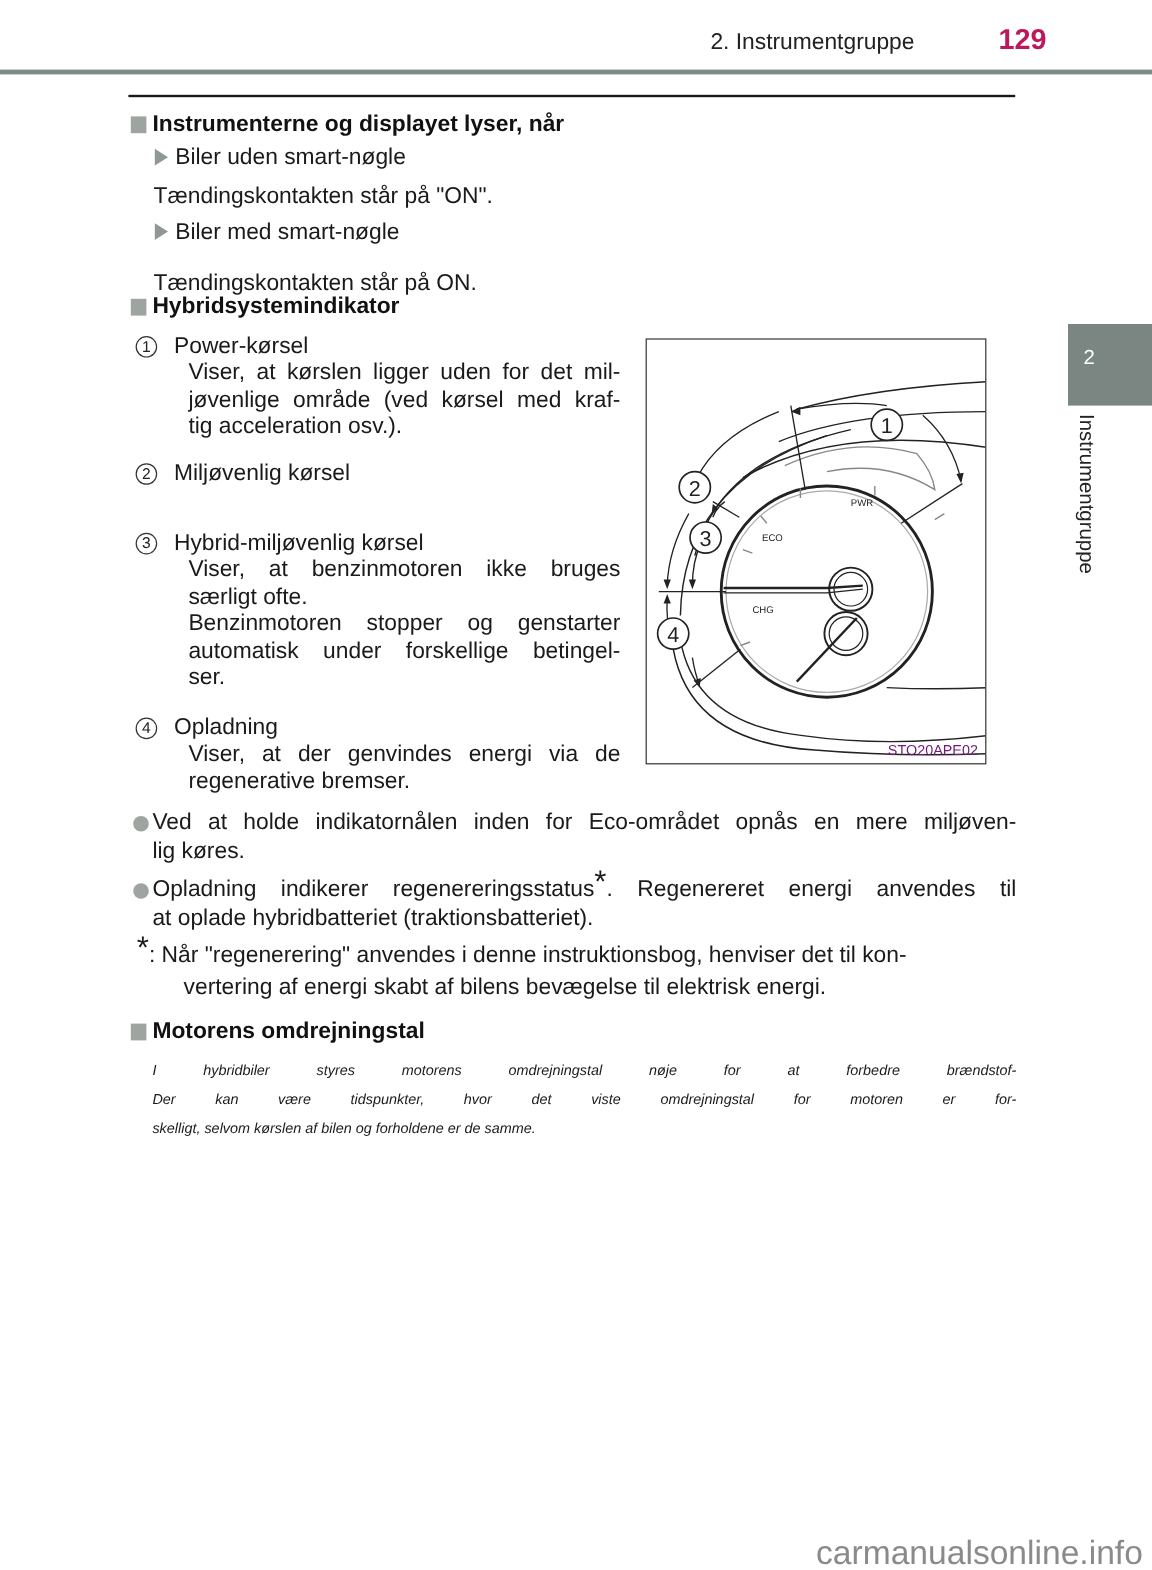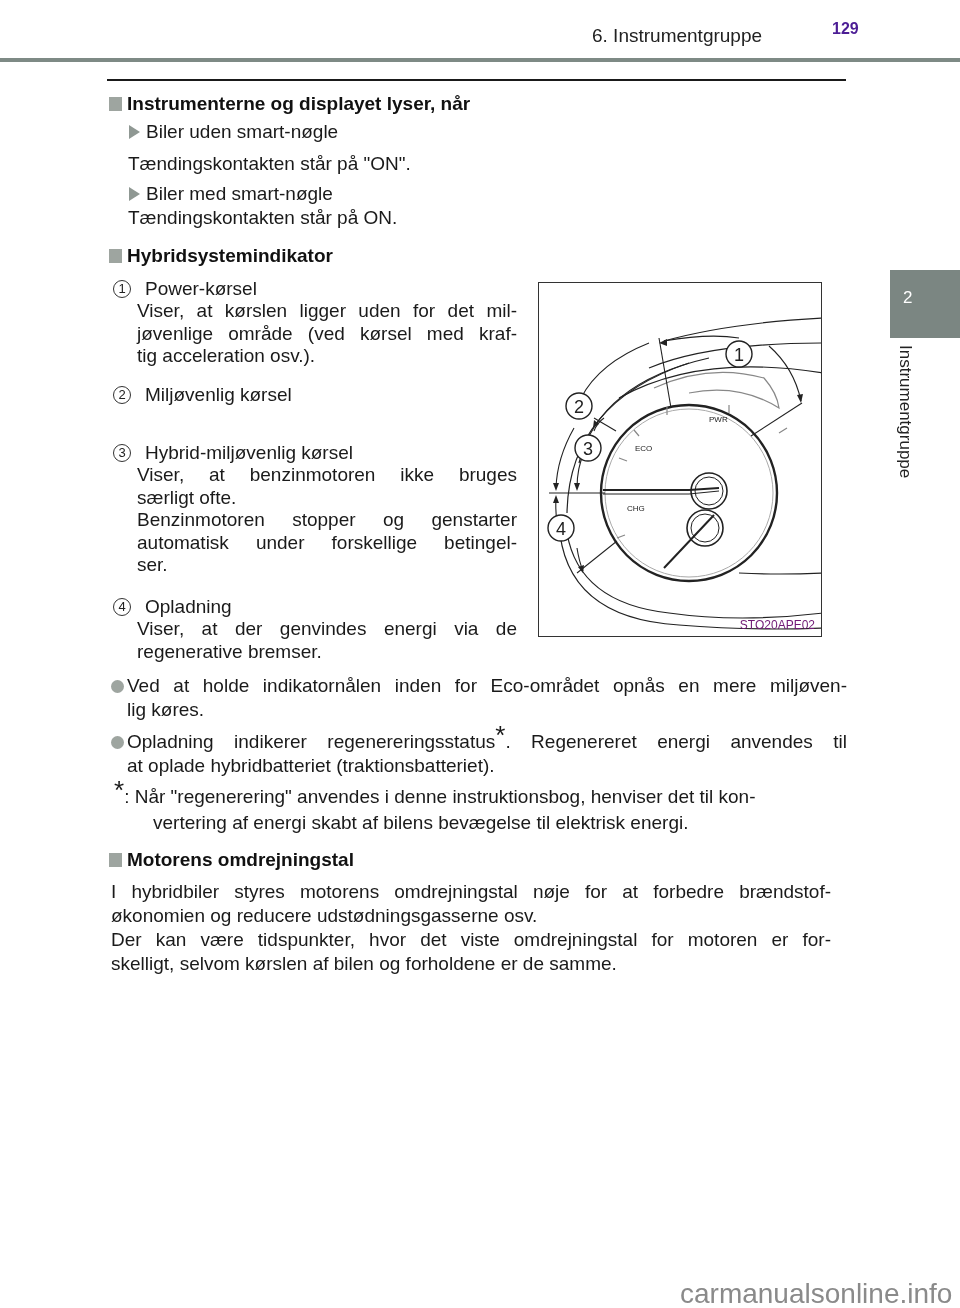--- a/index.html
+++ b/index.html
@@ -1,78 +1,78 @@
 <!DOCTYPE html>
 <html><head>
 <meta charset="utf-8">
 <style>
   * { margin: 0; padding: 0; box-sizing: border-box; }
   html, body { width: 960px; height: 1308px; background: #ffffff; overflow: hidden; }
   body { position: relative; font-family: "Liberation Sans", sans-serif; color: #1a1a1a; }
 
   .header-title { position: absolute; left: 592px; top: 25px; font-size: 19px; color: #222; }
-  .page-number { position: absolute; left: 832px; top: 20px; font-size: 16px; font-weight: bold; color: #4c1d95; }
+  .page-number { position: absolute; left: 832px; top: 20px; font-size: 24px; font-weight: bold; color: #be185d; }
   .header-bar { position: absolute; left: 0; top: 58px; width: 960px; height: 4px; background: #7e8a85; }
   .content-rule { position: absolute; left: 107px; top: 79px; width: 739px; height: 2px; background: #1a1a1a; }
 
   .side-tab { position: absolute; left: 890px; top: 270px; width: 70px; height: 68px; background: #7b8682; }
   .side-tab-num { position: absolute; left: 903px; top: 288px; font-size: 17px; color: #ffffff; }
   .side-tab-label { position: absolute; left: 895px; top: 345px; font-size: 17px; color: #222; writing-mode: vertical-rl; }
 
   .sec-head { position: absolute; left: 109px; font-size: 19px; font-weight: bold; color: #111; display: flex; align-items: center; }
   .sq { display: inline-block; width: 13px; height: 14px; background: #9ea5a0; margin-right: 5px; }
 
   .line { position: absolute; font-size: 19px; color: #1a1a1a; white-space: nowrap; }
   .tri { display: inline-block; width: 0; height: 0; border-top: 7px solid transparent; border-bottom: 7px solid transparent; border-left: 11px solid #8f9893; margin-right: 6px; vertical-align: -1px; }
 
   .num-item { position: absolute; left: 113px; width: 404px; }
   .circ { position: absolute; left: 0; top: 2px; width: 18px; height: 18px; border: 1.3px solid #333; border-radius: 50%; font-size: 13px; text-align: center; line-height: 16px; color: #222; }
   .num-title { margin-left: 32px; font-size: 19px; line-height: 22px; }
-  .num-desc { margin-left: 24px; font-size: 19px; line-height: 22.5px; text-align: justify; text-align-last: left; }
+  .num-desc { margin-left: 44px; font-size: 19px; line-height: 22.5px; text-align: justify; text-align-last: left; }
 
   .figure { position: absolute; left: 538px; top: 282px; width: 284px; height: 355px; border: 1.5px solid #333; background: #fff; overflow: hidden; }
   .fig-code { position: absolute; right: 6px; bottom: 4px; font-size: 12px; color: #701a75; }
 
   .bullet-item { position: absolute; left: 127px; width: 720px; font-size: 19px; line-height: 24px; }
   .dot { position: absolute; left: -16px; top: 6px; width: 13px; height: 13px; background: #9ea5a0; border-radius: 50%; }
   .bullet-text { text-align: justify; text-align-last: left; }
   .star { font-size: 26px; vertical-align: 4px; line-height: 0; }
 
   .note { position: absolute; left: 127px; width: 720px; font-size: 19px; line-height: 26px; }
   .note-first { padding-left: 0; }
   .note-cont { padding-left: 27px; }
 
-  .body-para { position: absolute; left: 111px; width: 720px; font-size: 19px; line-height: 24px; text-align: justify; text-align-last: left; }
+  .body-para { position: absolute; left: 127px; width: 720px; font-size: 12px; line-height: 24px; text-align: justify; text-align-last: left; font-style: italic; }
 
   .watermark { position: absolute; left: 680px; top: 1278px; font-size: 28px; color: #8a8a8a; }
 </style>
 </head>
 <body>
 
-<div class="header-title">6. Instrumentgruppe</div>
+<div class="header-title">2. Instrumentgruppe</div>
 <div class="page-number">129</div>
 <div class="header-bar"></div>
 <div class="content-rule"></div>
 
 <div class="side-tab"></div>
 <div class="side-tab-num">2</div>
 <div class="side-tab-label">Instrumentgruppe</div>
 
 <div class="sec-head" style="top:93px;align-items:center;">
   <span class="sq"></span>
   <span>Instrumenterne og displayet lyser, når</span>
 </div>
 <div class="line" style="left:129px; top:121px;">
   <span class="tri"></span><span>Biler uden smart-nøgle</span>
 </div>
 <div class="line" style="left:128px; top:153px;">Tændingskontakten står på "ON".</div>
 <div class="line" style="left:129px; top:183px;">
   <span class="tri"></span><span>Biler med smart-nøgle</span>
 </div>
-<div class="line" style="left:128px; top:207px;">Tændingskontakten står på ON.</div>
+<div class="line" style="left:128px; top:226px;">Tændingskontakten står på ON.</div>
 
 <div class="sec-head" style="top:245px;">
   <span class="sq"></span>
   <span>Hybridsystemindikator</span>
 </div>
 
 <div class="num-item" style="top:278px;">
   <span class="circ">1</span>
   <div class="num-title">Power-kørsel</div>
   <div class="num-desc">
@@ -199,18 +199,17 @@
   <div class="note-first"><span class="star">*</span><span>: Når "regenerering" anvendes i denne instruktionsbog, henviser det til kon-</span></div>
   <div class="note-cont" style="padding-left:39px;">vertering af energi skabt af bilens bevægelse til elektrisk energi.</div>
 </div>
 
 <div class="sec-head" style="top:849px;">
   <span class="sq"></span>
   <span>Motorens omdrejningstal</span>
 </div>
 <div class="body-para" style="top:880px;">
   <div style="text-align-last:justify;">I hybridbiler styres motorens omdrejningstal nøje for at forbedre brændstof-</div>
-  <div>økonomien og reducere udstødningsgasserne osv.</div>
   <div style="text-align-last:justify;">Der kan være tidspunkter, hvor det viste omdrejningstal for motoren er for-</div>
   <div>skelligt, selvom kørslen af bilen og forholdene er de samme.</div>
 </div>
 
 <div class="watermark">carmanualsonline.info</div>
 
 </body></html>

